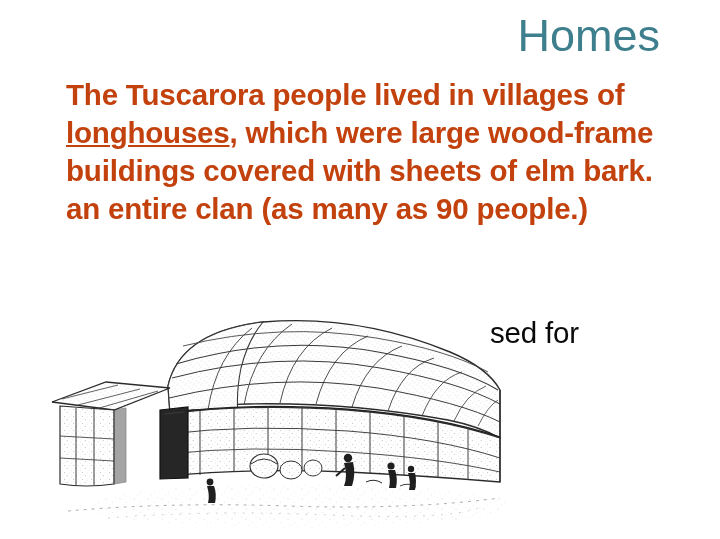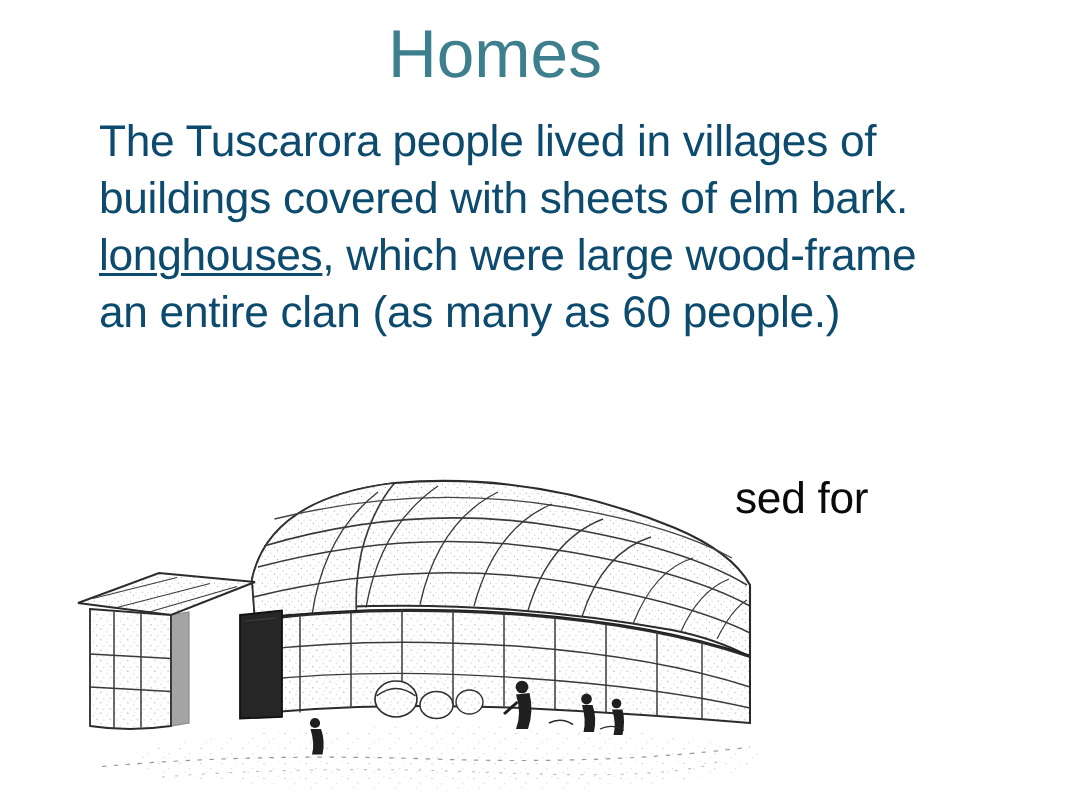--- a/index.html
+++ b/index.html
@@ -15,37 +15,37 @@
     width: 720px;
     height: 539px;
     background: #ffffff;
     overflow: hidden;
   }
   #slide-title {
     position: absolute;
     left: 0;
     top: 12px;
     width: 660px;
-    text-align: center;
+    text-align: right;
     font-size: 45px;
     font-weight: 400;
     color: #3d7f8c;
     letter-spacing: 0px;
     line-height: 1.05;
     white-space: nowrap;
   }
   #body-text {
     position: absolute;
     left: 66px;
     top: 76px;
     width: 620px;
     font-size: 29.5px;
     line-height: 38px;
-    color: #0c4a6e;
-    font-weight: 400;
+    color: #c2410c;
+    font-weight: 700;
     letter-spacing: -0.2px;
   }
   #body-text .line {
     white-space: nowrap;
   }
   .uline {
     text-decoration: underline;
     text-underline-offset: 2px;
     text-decoration-thickness: 2px;
   }
@@ -74,23 +74,23 @@
 </style>
 </head>
 <body>
 
 <div id="slide">
 
   <div id="slide-title">Homes</div>
 
   <div id="body-text">
     <div class="line">The Tuscarora people lived in villages of</div>
+    <div class="line"><span class="uline">longhouses</span><span>, which were large wood-frame</span></div>
     <div class="line">buildings covered with sheets of elm bark.</div>
-    <div class="line"><span class="uline">longhouses</span><span>, which were large wood-frame</span></div>
-    <div class="line">an entire clan (as many as 60 people.)</div>
+    <div class="line">an entire clan (as many as 90 people.)</div>
   </div>
 
   <div id="fragment-text">sed for</div>
 
   <div id="illustration">
     <svg viewBox="0 0 470 225" xmlns="http://www.w3.org/2000/svg">
       <defs>
         <pattern id="barkTex" width="9" height="7" patternUnits="userSpaceOnUse">
           <rect width="9" height="7" fill="#ffffff"></rect>
           <circle cx="1.2" cy="1.4" r="0.5" fill="#6b6b6b" opacity="0.55"></circle>

